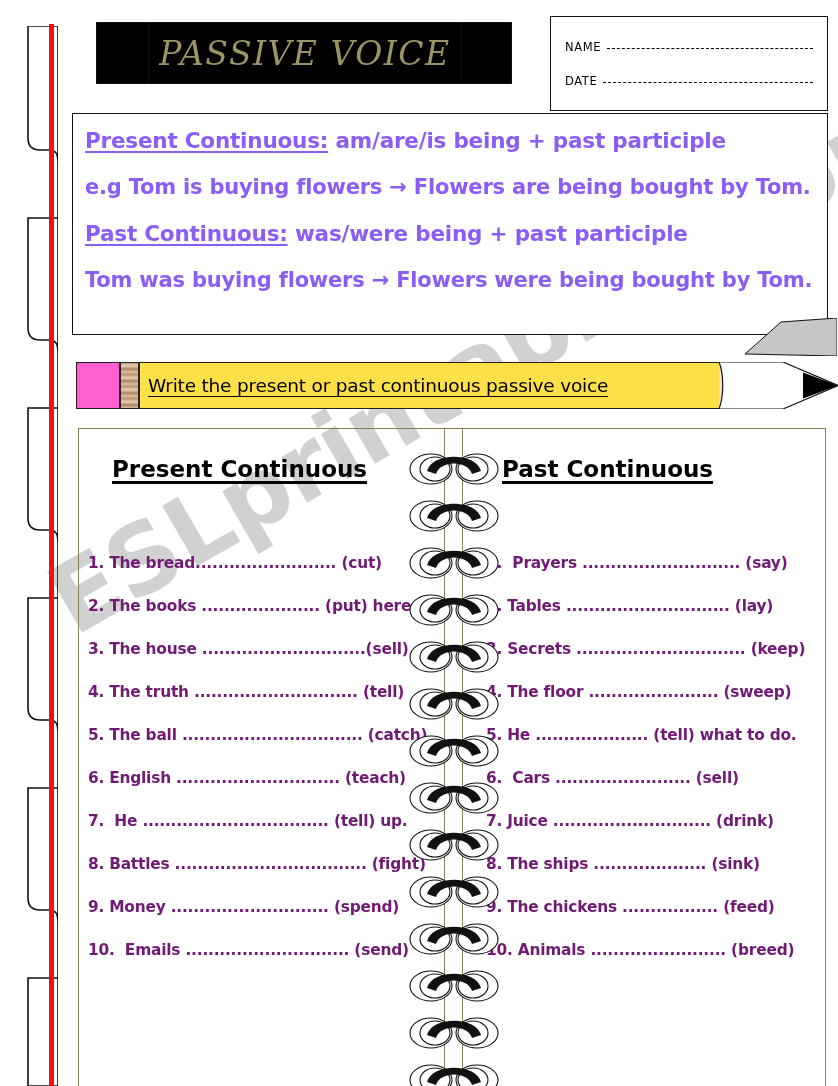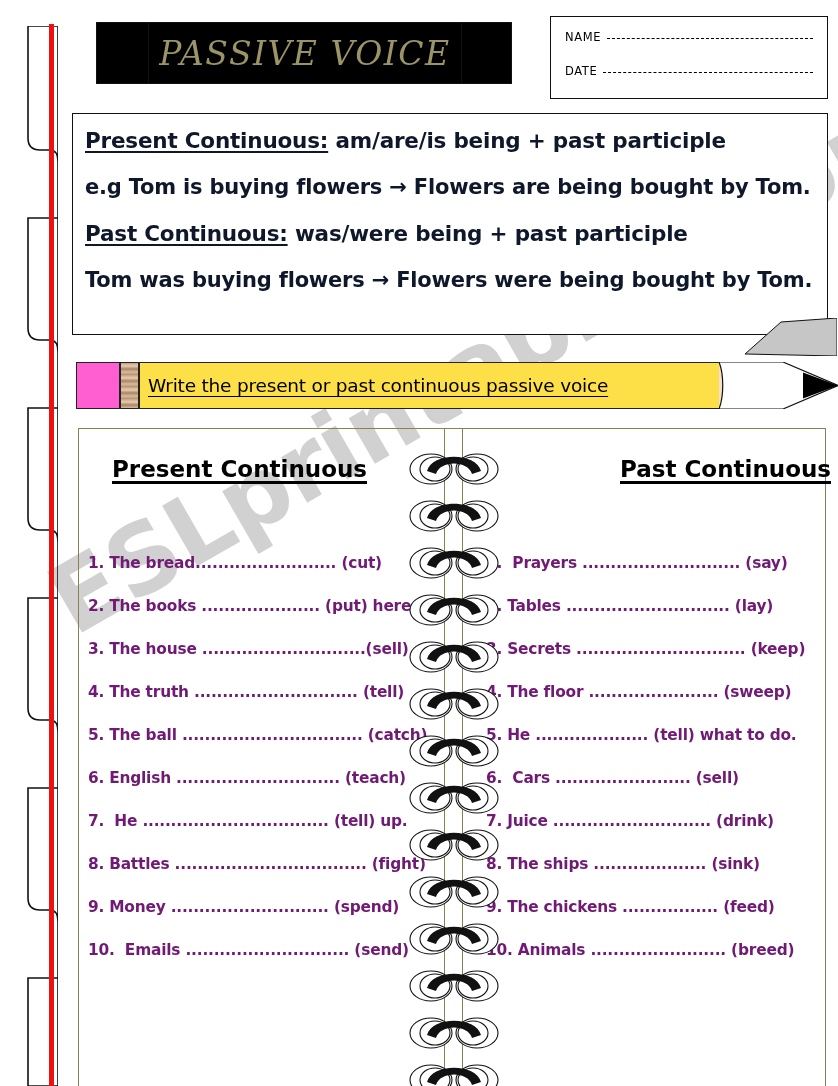--- a/index.html
+++ b/index.html
@@ -93,26 +93,26 @@
     color: #9b9466;
     letter-spacing: 1.5px;
     white-space: nowrap;
   }
 
   .namedate-box {
     position: absolute;
     left: 550px;
     top: 16px;
     width: 278px;
-    height: 83px;
+    height: 95px;
     border: 1px solid #111;
     box-sizing: border-box;
     background: #fff;
     z-index: 5;
-    padding: 13px 14px 0 14px;
+    padding: 23px 14px 0 14px;
   }
   .nd-row {
     display: flex;
     align-items: baseline;
     font-family: "DejaVu Sans", sans-serif;
     font-size: 11.5px;
     color: #000;
     letter-spacing: .6px;
     margin-bottom: 20px;
   }
@@ -136,21 +136,21 @@
     border: 1px solid #111;
     box-sizing: border-box;
     background: #fff;
     z-index: 5;
     padding: 14px 10px 0 12px;
   }
   .rule-line {
     font-family: "DejaVu Sans", sans-serif;
     font-weight: bold;
     font-size: 21.5px;
-    color: #0f172a;
+    color: #8b5cf6;
     margin-bottom: 22px;
     white-space: nowrap;
     letter-spacing: -0.2px;
   }
   .rule-line .u {
     text-decoration: underline;
     text-decoration-thickness: 2px;
     text-underline-offset: 3px;
   }
   .rule-line.ex { font-size: 21px; }
@@ -271,21 +271,21 @@
     font-weight: bold;
     font-size: 23px;
     color: #000;
     text-decoration: underline;
     text-decoration-thickness: 2.5px;
     text-underline-offset: 4px;
     margin: 16px 0 0 0;
     white-space: nowrap;
   }
   .col-left .col-heading  { margin-left: 24px; }
-  .col-right .col-heading { margin-left: 16px; text-align: right; }
+  .col-right .col-heading { margin-left: 16px; }
 
   .items {
     margin-top: 72px;
     list-style: none;
     padding: 0;
   }
   .item {
     font-family: "DejaVu Sans", sans-serif;
     font-weight: bold;
     font-size: 15.4px;

